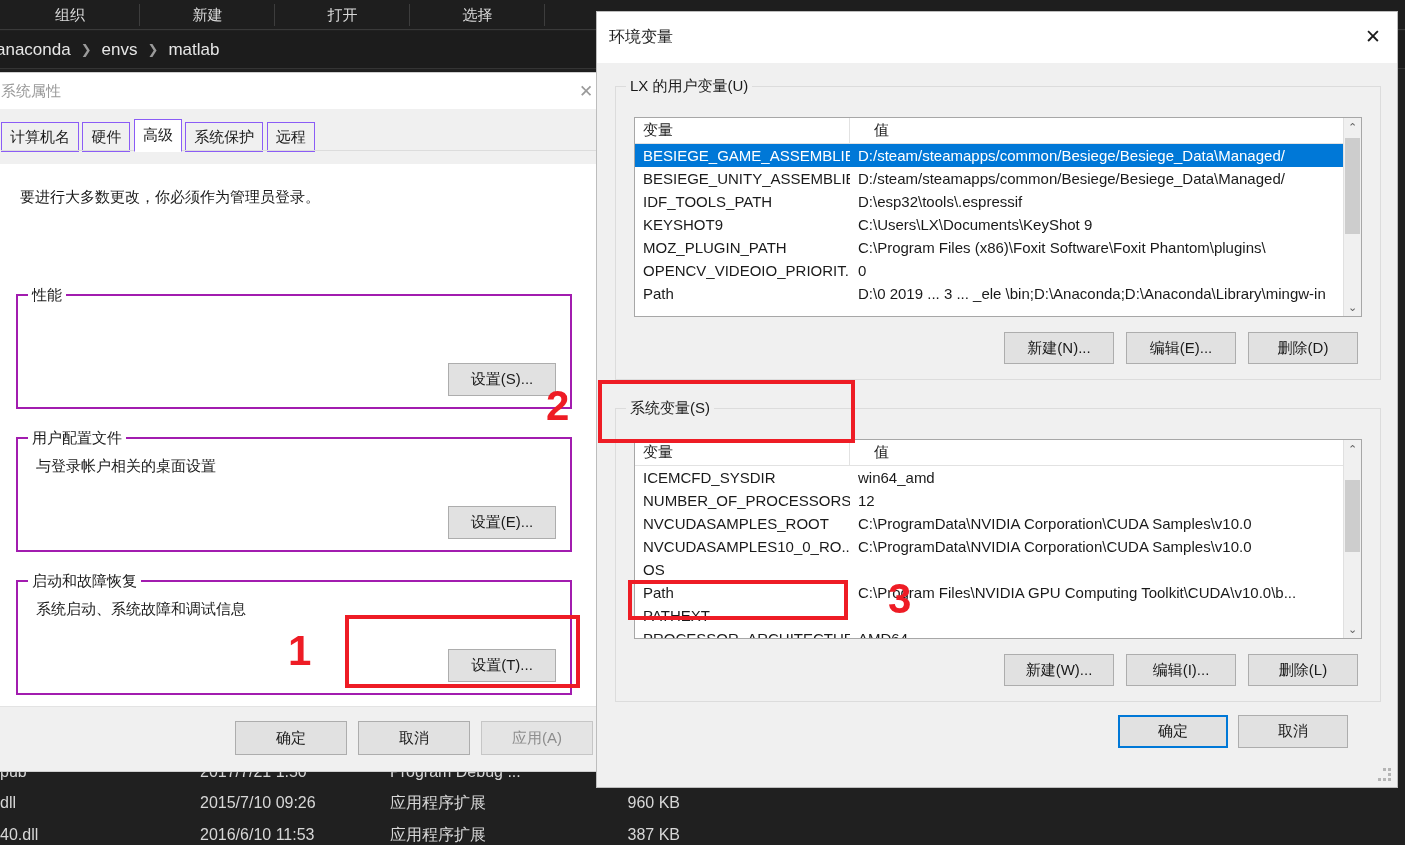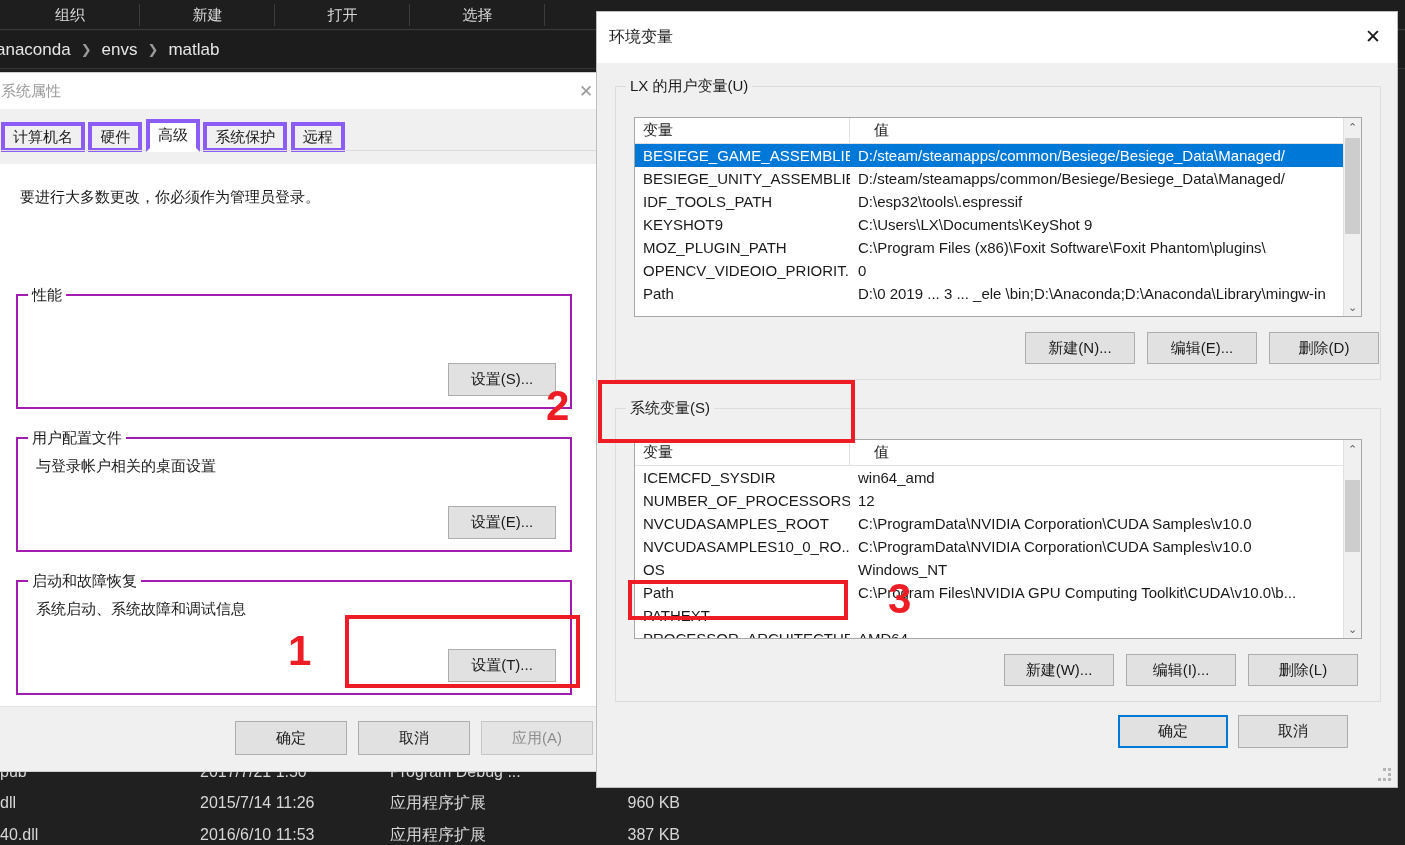--- a/index.html
+++ b/index.html
@@ -42,21 +42,21 @@
                         display: flex; align-items: center; }
   #sysprops .title { margin-left: 8px; font-size: 15px; color: #9a9a9a; }
   #sysprops .closebtn { position: absolute; right: 0; top: 0; width: 46px; height: 36px;
                         display: flex; align-items: center; justify-content: center;
                         color: #9a9a9a; font-size: 17px; }
 
   .tabstrip { position: relative; height: 32px; margin: 10px 0 0 8px; }
   .tabstrip::after { content:""; position:absolute; left:0; right:-626px; bottom:0;
                      height:1px; background:#dcdcdc; }
   .tab { display: inline-flex; align-items: center; height: 30px; padding: 0 8px;
-         font-size: 15px; color: #1a1a1a; border: 4px solid #8b5cf6;
+         font-size: 15px; color: #1a1a1a; border: 1px solid #8b5cf6;
          background: #f0f0f0; margin-right: -1px; vertical-align: bottom; position: relative; }
   .tab.active { background: #ffffff; height: 33px; border-bottom-color: #ffffff;
                 z-index: 3; }
 
   #sysprops .page { position: absolute; left: 1px; right: 1px; top: 91px; bottom: 1px;
                     background: #ffffff; }
 
   .hint { margin: 24px 0 0 26px; font-size: 15px; color: #1a1a1a; }
 
   .group { position: absolute; left: 22px; right: 36px; border: 2px solid #a21caf; }
@@ -150,21 +150,21 @@
   </div>
 
   <div class="filerow" style="top:755px">
     <span class="fcol-name">pub</span>
     <span class="fcol-date">2017/7/21 1:50</span>
     <span class="fcol-type">Program Debug ...</span>
     <span class="fcol-size">40</span>
   </div>
   <div class="filerow" style="top:786px">
     <span class="fcol-name">dll</span>
-    <span class="fcol-date">2015/7/14 11:26</span>
+    <span class="fcol-date">2015/7/10 09:26</span>
     <span class="fcol-type">应用程序扩展</span>
     <span class="fcol-size">960 KB</span>
   </div>
   <div class="filerow" style="top:818px">
     <span class="fcol-name">40.dll</span>
     <span class="fcol-date">2016/6/10 11:53</span>
     <span class="fcol-type">应用程序扩展</span>
     <span class="fcol-size">387 KB</span>
   </div>
 </div>
@@ -257,21 +257,21 @@
           <span class="c" style="flex:1">D:\0 2019 ... 3 ... _ele \bin;D:\Anaconda;D:\Anaconda\Library\mingw-in</span>
         </div>
       </div>
       <div class="sbar">
         <div class="arrow">⌃</div>
         <div class="thumb" style="top:20px; height:96px;"></div>
         <div class="arrow down">⌄</div>
       </div>
     </div>
 
-    <div class="env-btnrow" style="left:388px; top:245px;margin-left:21px;">
+    <div class="env-btnrow" style="left:388px; top:245px;">
       <button class="btn">新建(N)...</button>
       <button class="btn">编辑(E)...</button>
       <button class="btn">删除(D)</button>
     </div>
   </fieldset>
 
   <fieldset class="env-group" style="top:396px; height:294px;">
     <legend>系统变量(S)</legend>
 
     <div class="lv" style="left:18px; top:30px; width:728px; height:200px;">
@@ -291,21 +291,20 @@
         <div class="lv-row">
           <span class="c" style="width:215px">NVCUDASAMPLES_ROOT</span>
           <span class="c" style="flex:1">C:\ProgramData\NVIDIA Corporation\CUDA Samples\v10.0</span>
         </div>
         <div class="lv-row">
           <span class="c" style="width:215px">NVCUDASAMPLES10_0_RO...</span>
           <span class="c" style="flex:1">C:\ProgramData\NVIDIA Corporation\CUDA Samples\v10.0</span>
         </div>
         <div class="lv-row">
           <span class="c" style="width:215px">OS</span>
-          <span class="c" style="flex:1">Windows_NT</span>
         </div>
         <div class="lv-row">
           <span class="c" style="width:215px">Path</span>
           <span class="c" style="flex:1">C:\Program Files\NVIDIA GPU Computing Toolkit\CUDA\v10.0\b...</span>
         </div>
         <div class="lv-row">
           <span class="c" style="width:215px">PATHEXT</span>
         </div>
         <div class="lv-row">
           <span class="c" style="width:215px">PROCESSOR_ARCHITECTURE</span>

